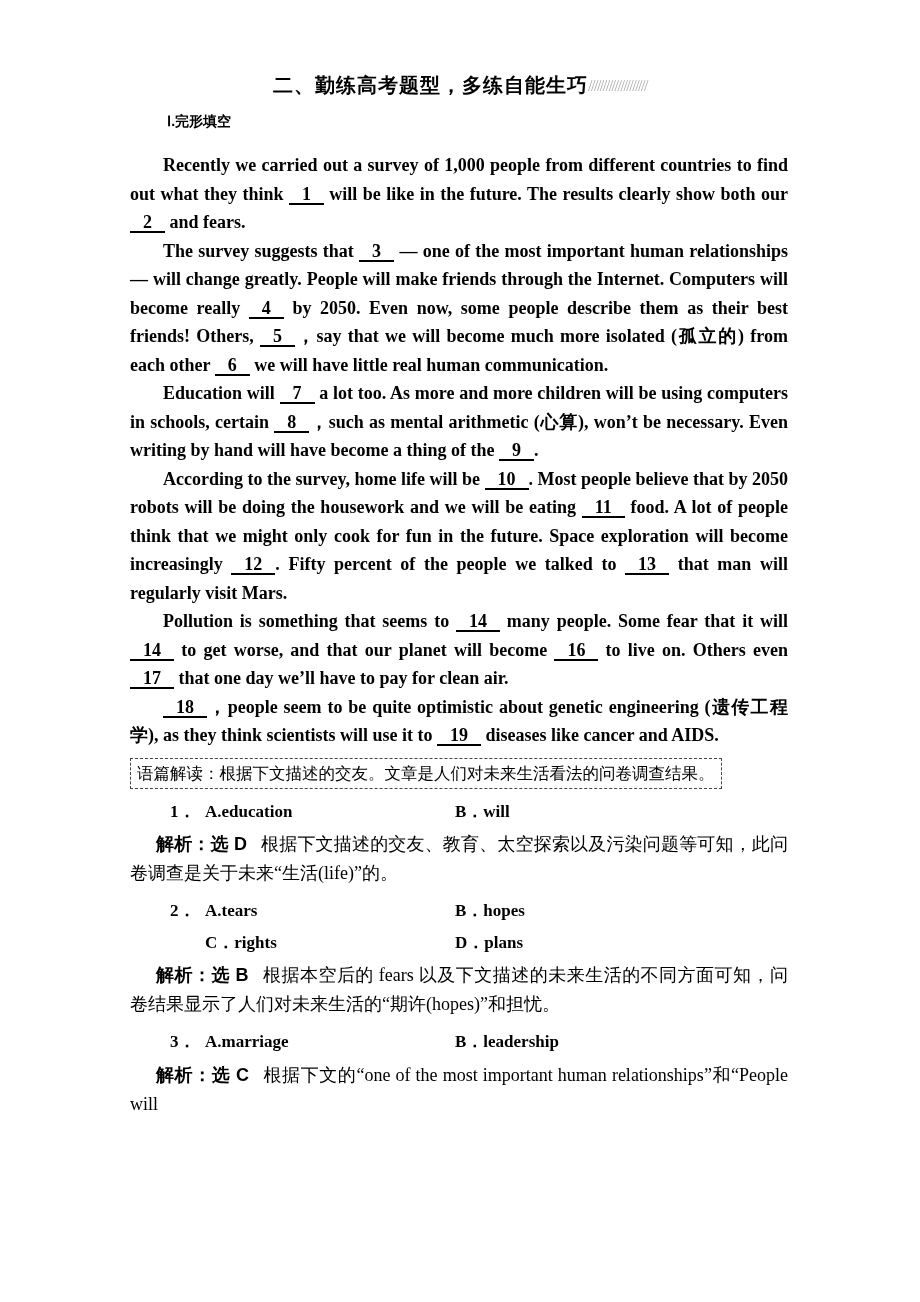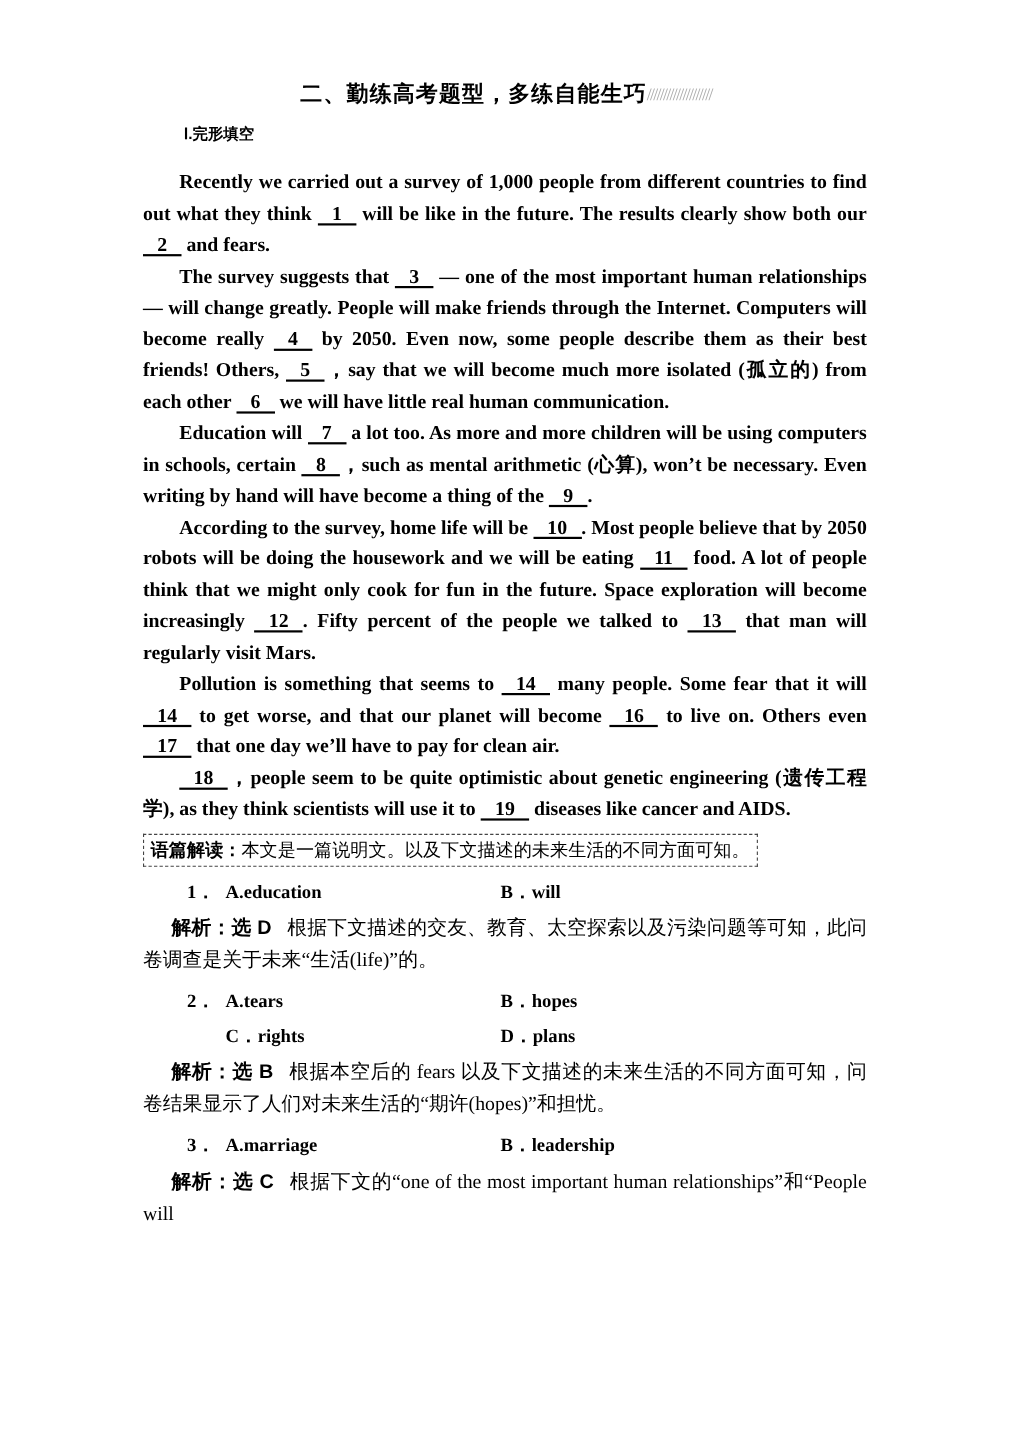--- a/index.html
+++ b/index.html
@@ -61,21 +61,21 @@
   .summary-box {
     display:inline-block;
     border:1.5px dashed #444;
     padding:2px 6px;
     margin-top:8px;
     font-size:16.5px;
     line-height:24px;
   }
   .summary-label {
     font-family:"Liberation Sans", sans-serif;
-    font-weight:bold;
+    font-weight:normal;
     text-align:center;
   }
   .question { margin-top:7px; }
   .opt-row {
     display:flex;
     line-height:31.5px;
     padding-left:40px;
     font-size:17px;
     font-weight:bold;
   }
@@ -108,21 +108,21 @@
   <div id="cloze-passage">
       <p class="para">Recently we carried out a survey of 1,000 people from different countries to find out what they think <span class="blank">1</span> will be like in the future. The results clearly show both our <span class="blank">2</span> and fears.</p>
       <p class="para">The survey suggests that <span class="blank">3</span> — one of the most important human relationships — will change greatly. People will make friends through the Internet. Computers will become really <span class="blank">4</span> by 2050. Even now, some people describe them as their best friends! Others, <span class="blank">5</span>，say that we will become much more isolated (孤立的) from each other <span class="blank">6</span> we will have little real human communication.</p>
       <p class="para">Education will <span class="blank">7</span> a lot too. As more and more children will be using computers in schools, certain <span class="blank">8</span>，such as mental arithmetic (心算), won’t be necessary. Even writing by hand will have become a thing of the <span class="blank">9</span>.</p>
       <p class="para">According to the survey, home life will be <span class="blank">10</span>. Most people believe that by 2050 robots will be doing the housework and we will be eating <span class="blank">11</span> food. A lot of people think that we might only cook for fun in the future. Space exploration will become increasingly <span class="blank">12</span>. Fifty percent of the people we talked to <span class="blank">13</span> that man will regularly visit Mars.</p>
       <p class="para">Pollution is something that seems to <span class="blank">14</span> many people. Some fear that it will <span class="blank">14</span> to get worse, and that our planet will become <span class="blank">16</span> to live on. Others even <span class="blank">17</span> that one day we’ll have to pay for clean air.</p>
       <p class="para"><span class="blank">18</span>，people seem to be quite optimistic about genetic engineering (遗传工程学), as they think scientists will use it to <span class="blank">19</span> diseases like cancer and AIDS.</p>
     </div>
 
   <div class="summary-box">
-    <span class="summary-label">语篇解读：</span><span>本文是一篇说明文。以及下文描述的未来生活的不同方面可知。</span>
+    <span class="summary-label">语篇解读：</span><span>根据下文描述的交友。文章是人们对未来生活看法的问卷调查结果。</span>
   </div>
 
   <div id="questions">
       <div class="question">
         <div class="opt-row">
           <span class="qnum">1．</span>
           <span class="opt-first">A.education</span>
           <span class="opt-second">B．will</span>
         </div>
         <p class="analysis"><span class="ana-strong">解析：</span><span class="ana-strong ana-verdict">选 D</span><span>根据下文描述的交友、教育、太空探索以及污染问题等可知，此问卷调查是关于未来“生活(life)”的。</span></p>

